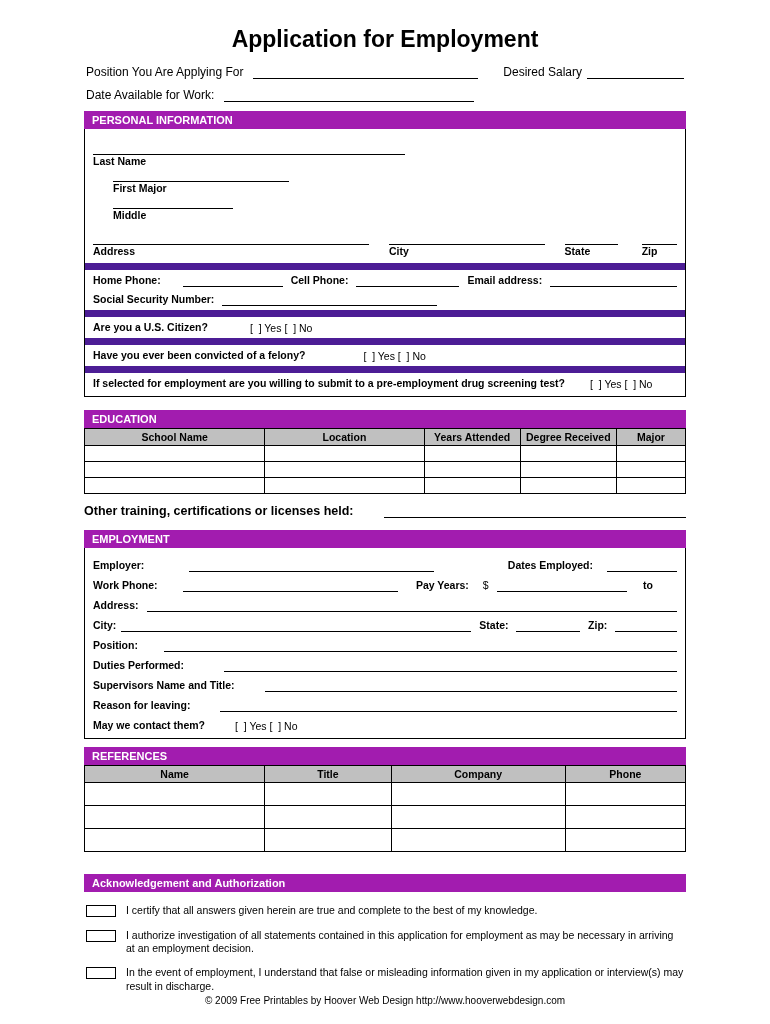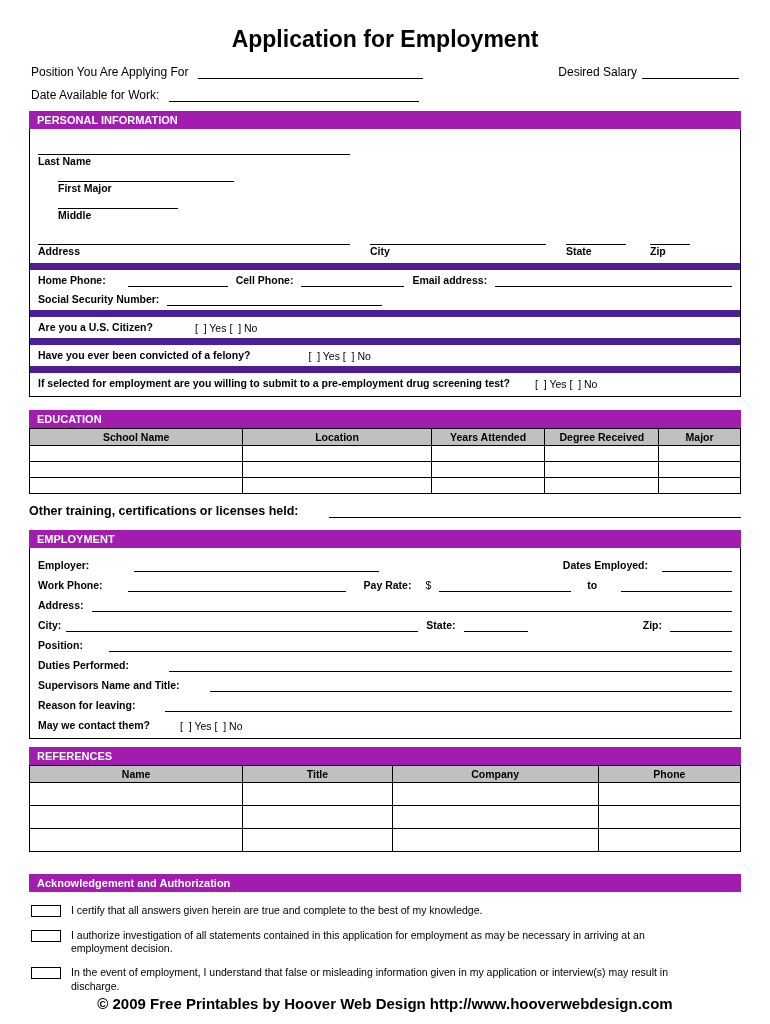--- a/index.html
+++ b/index.html
@@ -1,19 +1,19 @@
 <!DOCTYPE html>
 <html><head>
 <meta charset="utf-8">
 <style>
   * { margin:0; padding:0; box-sizing:border-box; }
   html,body { background:#fff; }
   .page {
     width:770px; height:1024px; margin:0 auto; background:#fff; color:#000;
-    font-family:"Liberation Sans", sans-serif; padding:26px 29px 0; overflow:hidden; position:relative;
+    font-family:"Liberation Sans", sans-serif; padding:26px 84px 0; overflow:hidden; position:relative;
   }
   .title { text-align:center; font-size:23px; font-weight:700; margin-bottom:12px; }
   .toprow { display:flex; align-items:flex-end; font-size:12px; margin:0 2px 9px; }
   .tlabel { white-space:nowrap; }
   .wline { border-bottom:1px solid #000; height:13px; display:inline-block; }
   .bar { background:#a21caf; color:#fff; font-weight:700; font-size:11px; padding:3px 0 3px 8px; }
   .box { border:1px solid #000; border-top:0; }
   .prow { display:flex; padding-left:8px; padding-right:8px; }
   .fcol .wl { border-bottom:1px solid #000; height:14px; }
   .flabel { font-weight:700; font-size:10.5px; line-height:13px; white-space:nowrap; }
@@ -30,21 +30,21 @@
   .othertrain { display:flex; align-items:flex-end; margin-top:10px; font-size:12.5px; }
   .otlabel { font-weight:700; white-space:nowrap; }
   .erow { display:flex; align-items:flex-end; height:20px; padding:0 8px; }
   .ebox { padding-top:4px; padding-bottom:6px; }
   .ackitem { display:flex; align-items:flex-start; margin:12px 2px 0; font-size:10.5px; }
   .ackbox { width:30px; height:12px; border:1px solid #000; flex:0 0 30px; margin:1px 10px 0 0; }
   .acktext { width:600px; line-height:1.3; }
   .sigblock { margin-top:34px; width:402px; }
   .sigline { border-top:1px solid #000; height:2px; }
   .sigrow { display:flex; justify-content:space-between; font-size:12px; padding:1px 62px 0 2px; }
-  .footer { text-align:center; font-weight:700; font-size:15px; margin-top:2px; }
+  .footer { text-align:center; font-weight:400; font-size:10px; margin-top:2px; }
   .mt13 { margin-top:13px; } .mt12 { margin-top:12px; } .mt8 { margin-top:8px; } .mt22 { margin-top:22px; }
 </style>
 </head>
 <body>
 
 <div class="page">
 
   <h1 class="title">Application for Employment</h1>
 
   <div class="toprow">
@@ -173,21 +173,21 @@
     <div class="erow">
       <span class="flabel">Employer:</span>
       <span class="wl2" style="width:245px; margin-left:45px;"></span>
       <span class="flabel" style="margin-left:auto;">Dates Employed:</span>
       <span class="wl2" style="width:70px; margin-right:0; margin-left:14px;"></span>
     </div>
 
     <div class="erow">
       <span class="flabel">Work Phone:</span>
       <span class="wl2" style="width:218px; margin-left:25px;"></span>
-      <span class="flabel" style="margin-left:10px;">Pay Rate:</span>
+      <span class="flabel" style="margin-left:10px;">Pay Years:</span>
       <span class="flabel" style="margin-left:14px; font-weight:400;">$</span>
       <span class="wl2" style="width:132px;"></span>
       <span class="flabel" style="margin-left:8px;">to</span>
       <span class="wl2" style="flex:1; margin-left:24px; margin-right:0;"></span>
     </div>
 
     <div class="erow">
       <span class="flabel">Address:</span>
       <span class="wl2" style="flex:1; margin-right:0;"></span>
     </div>

